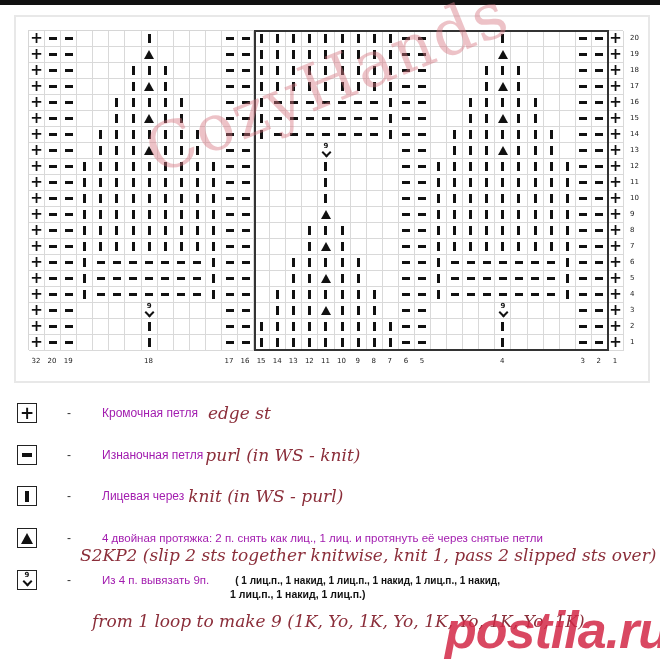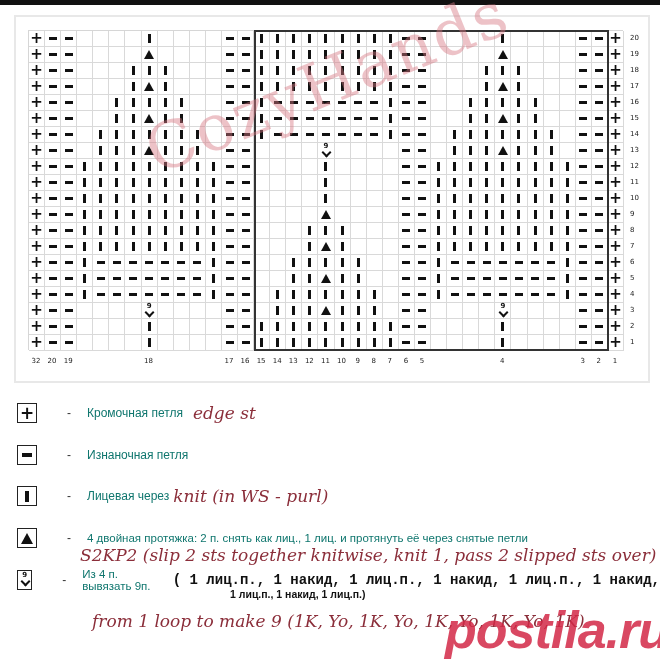--- a/index.html
+++ b/index.html
@@ -33,21 +33,21 @@
                color:rgba(214,120,130,0.45); transform:rotate(-22deg); transform-origin:left top;
                pointer-events:none; white-space:nowrap; letter-spacing:2px; }
   .legend-row { position:absolute; left:17px; height:22px; display:flex; align-items:center; }
   .legend-icon { width:20px; height:20px; border:1.5px solid #222; box-sizing:border-box;
                  display:flex; align-items:center; justify-content:center; background:#fff; }
   .legend-icon .sym-plus { font-size:17px; }
   .legend-icon .sym-purl { width:10px; height:4px; }
   .legend-icon .sym-knit { width:4px; height:11px; }
   .legend-icon .sym-tri { border-left:6px solid transparent; border-right:6px solid transparent; border-bottom:11px solid #111; }
   .dash { margin-left:30px; font:12px "Liberation Sans", sans-serif; color:#333; }
-  .ru { margin-left:16px; font:12px "Liberation Sans", sans-serif; color:#0f766e; }
+  .ru { margin-left:31px; font:12px "Liberation Sans", sans-serif; color:#a21caf; }
   .ru-bold { font:bold 12px "Liberation Sans", sans-serif; color:#111; margin-left:10px; }
   .en { font:italic 17px "DejaVu Serif", serif; color:#8b2e3a; margin-left:6px; white-space:nowrap; }
   .en-line { position:absolute; font:italic 17px "DejaVu Serif", serif; color:#8b2e3a; white-space:nowrap; }
   .ru-line { position:absolute; font:bold 11px "Liberation Sans", sans-serif; color:#111; white-space:nowrap; }
   .postila { position:absolute; left:445px; top:600px; font:bold 52px "Liberation Sans", sans-serif;
              color:rgba(210,40,70,0.85); font-style:italic; letter-spacing:-1px; pointer-events:none; }
 </style>
 </head>
 <body>
 
@@ -1958,20 +1958,21 @@
   <span class="ru">Кромочная петля</span>
   <span class="en" style="margin-left:10px;">edge st</span>
 </div>
 
 <div class="legend-row" style="top:444px;">
   <div class="legend-icon">
       <span class="sym-purl"></span>
     </div>
   <span class="dash">-</span>
   <span class="ru">Изнаночная петля</span>
+  <span class="en" style="margin-left:2px;">purl  (in WS - knit)</span>
 </div>
 
 <div class="legend-row" style="top:485px;">
   <div class="legend-icon">
       <span class="sym-knit"></span>
     </div>
   <span class="dash">-</span>
   <span class="ru">Лицевая через</span>
   <span class="en" style="margin-left:4px;">knit (in WS - purl)</span>
 </div>
@@ -1987,18 +1988,18 @@
 
 <div class="legend-row" style="top:569px;">
   <div class="legend-icon">
     <span class="sym-nine">
         <span class="n">9</span>
         <span class="v"></span>
       </span>
   </div>
   <span class="dash">-</span>
   <span class="ru" style="font-size:11.5px;">Из 4 п. вывязать 9п.</span>
-  <span class="ru-line" style="position:static; margin-left:12px; font-size:14px;font-family:Liberation Mono, monospace;">( 1 лиц.п., 1 накид, 1 лиц.п., 1 накид, 1 лиц.п., 1 накид,</span>
+  <span class="ru-line" style="position:static; margin-left:26px; font-size:10px;">( 1 лиц.п., 1 накид, 1 лиц.п., 1 накид, 1 лиц.п., 1 накид,</span>
 </div>
 <div class="ru-line" style="left:230px; top:588px; font-size:10.5px;">1 лиц.п., 1 накид, 1 лиц.п.)</div>
 <div class="en-line" style="left:92px; top:611px;">from 1 loop to make 9 (1K, Yo, 1K, Yo, 1K, Yo, 1K, Yo, 1K)</div>
 
 <div class="postila">postila.ru</div>
 
 </body></html>

